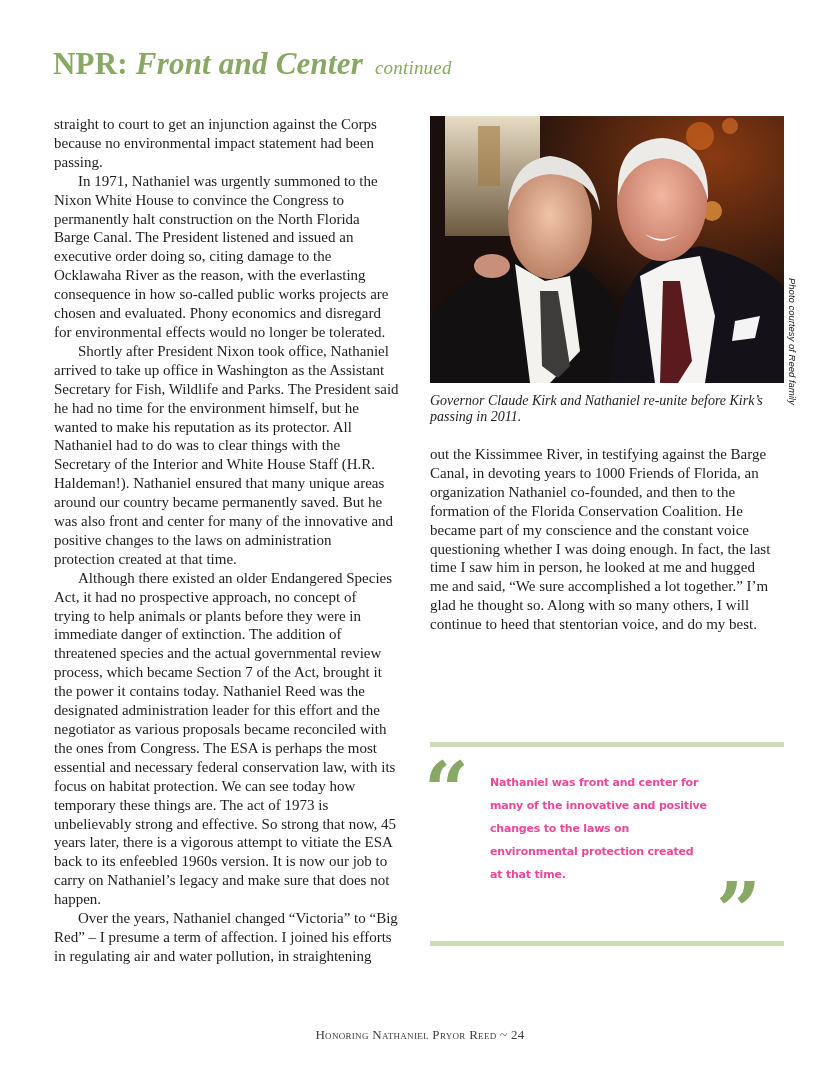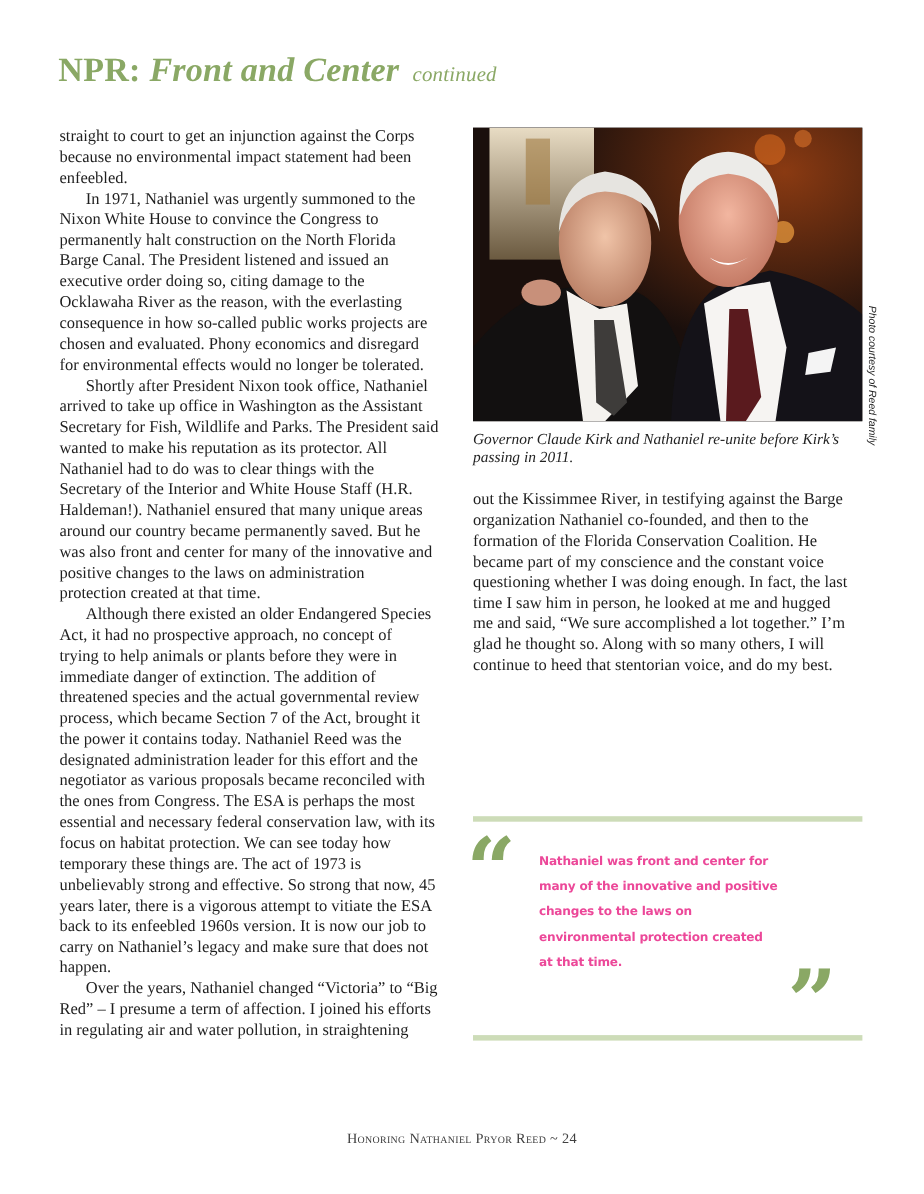--- a/index.html
+++ b/index.html
@@ -34,37 +34,38 @@
 <div class="title">
   <span class="t-main">NPR:</span>
   <span class="t-ital">Front and Center</span>
   <span class="t-cont">continued</span>
 </div>
 
 <div class="col col-left">
   <p>
     <span class="line">straight to court to get an injunction against the Corps</span>
     <span class="line">because no environmental impact statement had been</span>
-    <span class="line">enfeebled.</span>
+    <span class="line">passing.</span>
   </p>
   <p class="indent">
     <span class="line" style="text-indent:24px">In 1971, Nathaniel was urgently summoned to the</span>
     <span class="line" style="text-indent:0">Nixon White House to convince the Congress to</span>
     <span class="line" style="text-indent:0">permanently halt construction on the North Florida</span>
     <span class="line" style="text-indent:0">Barge Canal. The President listened and issued an</span>
     <span class="line" style="text-indent:0">executive order doing so, citing damage to the</span>
     <span class="line" style="text-indent:0">Ocklawaha River as the reason, with the everlasting</span>
     <span class="line" style="text-indent:0">consequence in how so-called public works projects are</span>
     <span class="line" style="text-indent:0">chosen and evaluated. Phony economics and disregard</span>
     <span class="line" style="text-indent:0">for environmental effects would no longer be tolerated.</span>
   </p>
   <p class="indent">
     <span class="line" style="text-indent:24px">Shortly after President Nixon took office, Nathaniel</span>
     <span class="line" style="text-indent:0">arrived to take up office in Washington as the Assistant</span>
     <span class="line" style="text-indent:0">Secretary for Fish, Wildlife and Parks. The President said</span>
+    <span class="line" style="text-indent:0">he had no time for the environment himself, but he</span>
     <span class="line" style="text-indent:0">wanted to make his reputation as its protector. All</span>
     <span class="line" style="text-indent:0">Nathaniel had to do was to clear things with the</span>
     <span class="line" style="text-indent:0">Secretary of the Interior and White House Staff (H.R.</span>
     <span class="line" style="text-indent:0">Haldeman!). Nathaniel ensured that many unique areas</span>
     <span class="line" style="text-indent:0">around our country became permanently saved. But he</span>
     <span class="line" style="text-indent:0">was also front and center for many of the innovative and</span>
     <span class="line" style="text-indent:0">positive changes to the laws on administration</span>
     <span class="line" style="text-indent:0">protection created at that time.</span>
   </p>
   <p class="indent">
@@ -146,20 +147,21 @@
 </div>
 
 <div class="caption">
   <span class="line">Governor Claude Kirk and Nathaniel re-unite before Kirk’s</span>
   <span class="line">passing in 2011.</span>
 </div>
 
 <div class="col col-right">
   <p>
     <span class="line">out the Kissimmee River, in testifying against the Barge</span>
+    <span class="line">Canal, in devoting years to 1000 Friends of Florida, an</span>
     <span class="line">organization Nathaniel co-founded, and then to the</span>
     <span class="line">formation of the Florida Conservation Coalition. He</span>
     <span class="line">became part of my conscience and the constant voice</span>
     <span class="line">questioning whether I was doing enough. In fact, the last</span>
     <span class="line">time I saw him in person, he looked at me and hugged</span>
     <span class="line">me and said, “We sure accomplished a lot together.” I’m</span>
     <span class="line">glad he thought so. Along with so many others, I will</span>
     <span class="line">continue to heed that stentorian voice, and do my best.</span>
   </p>
 </div>

